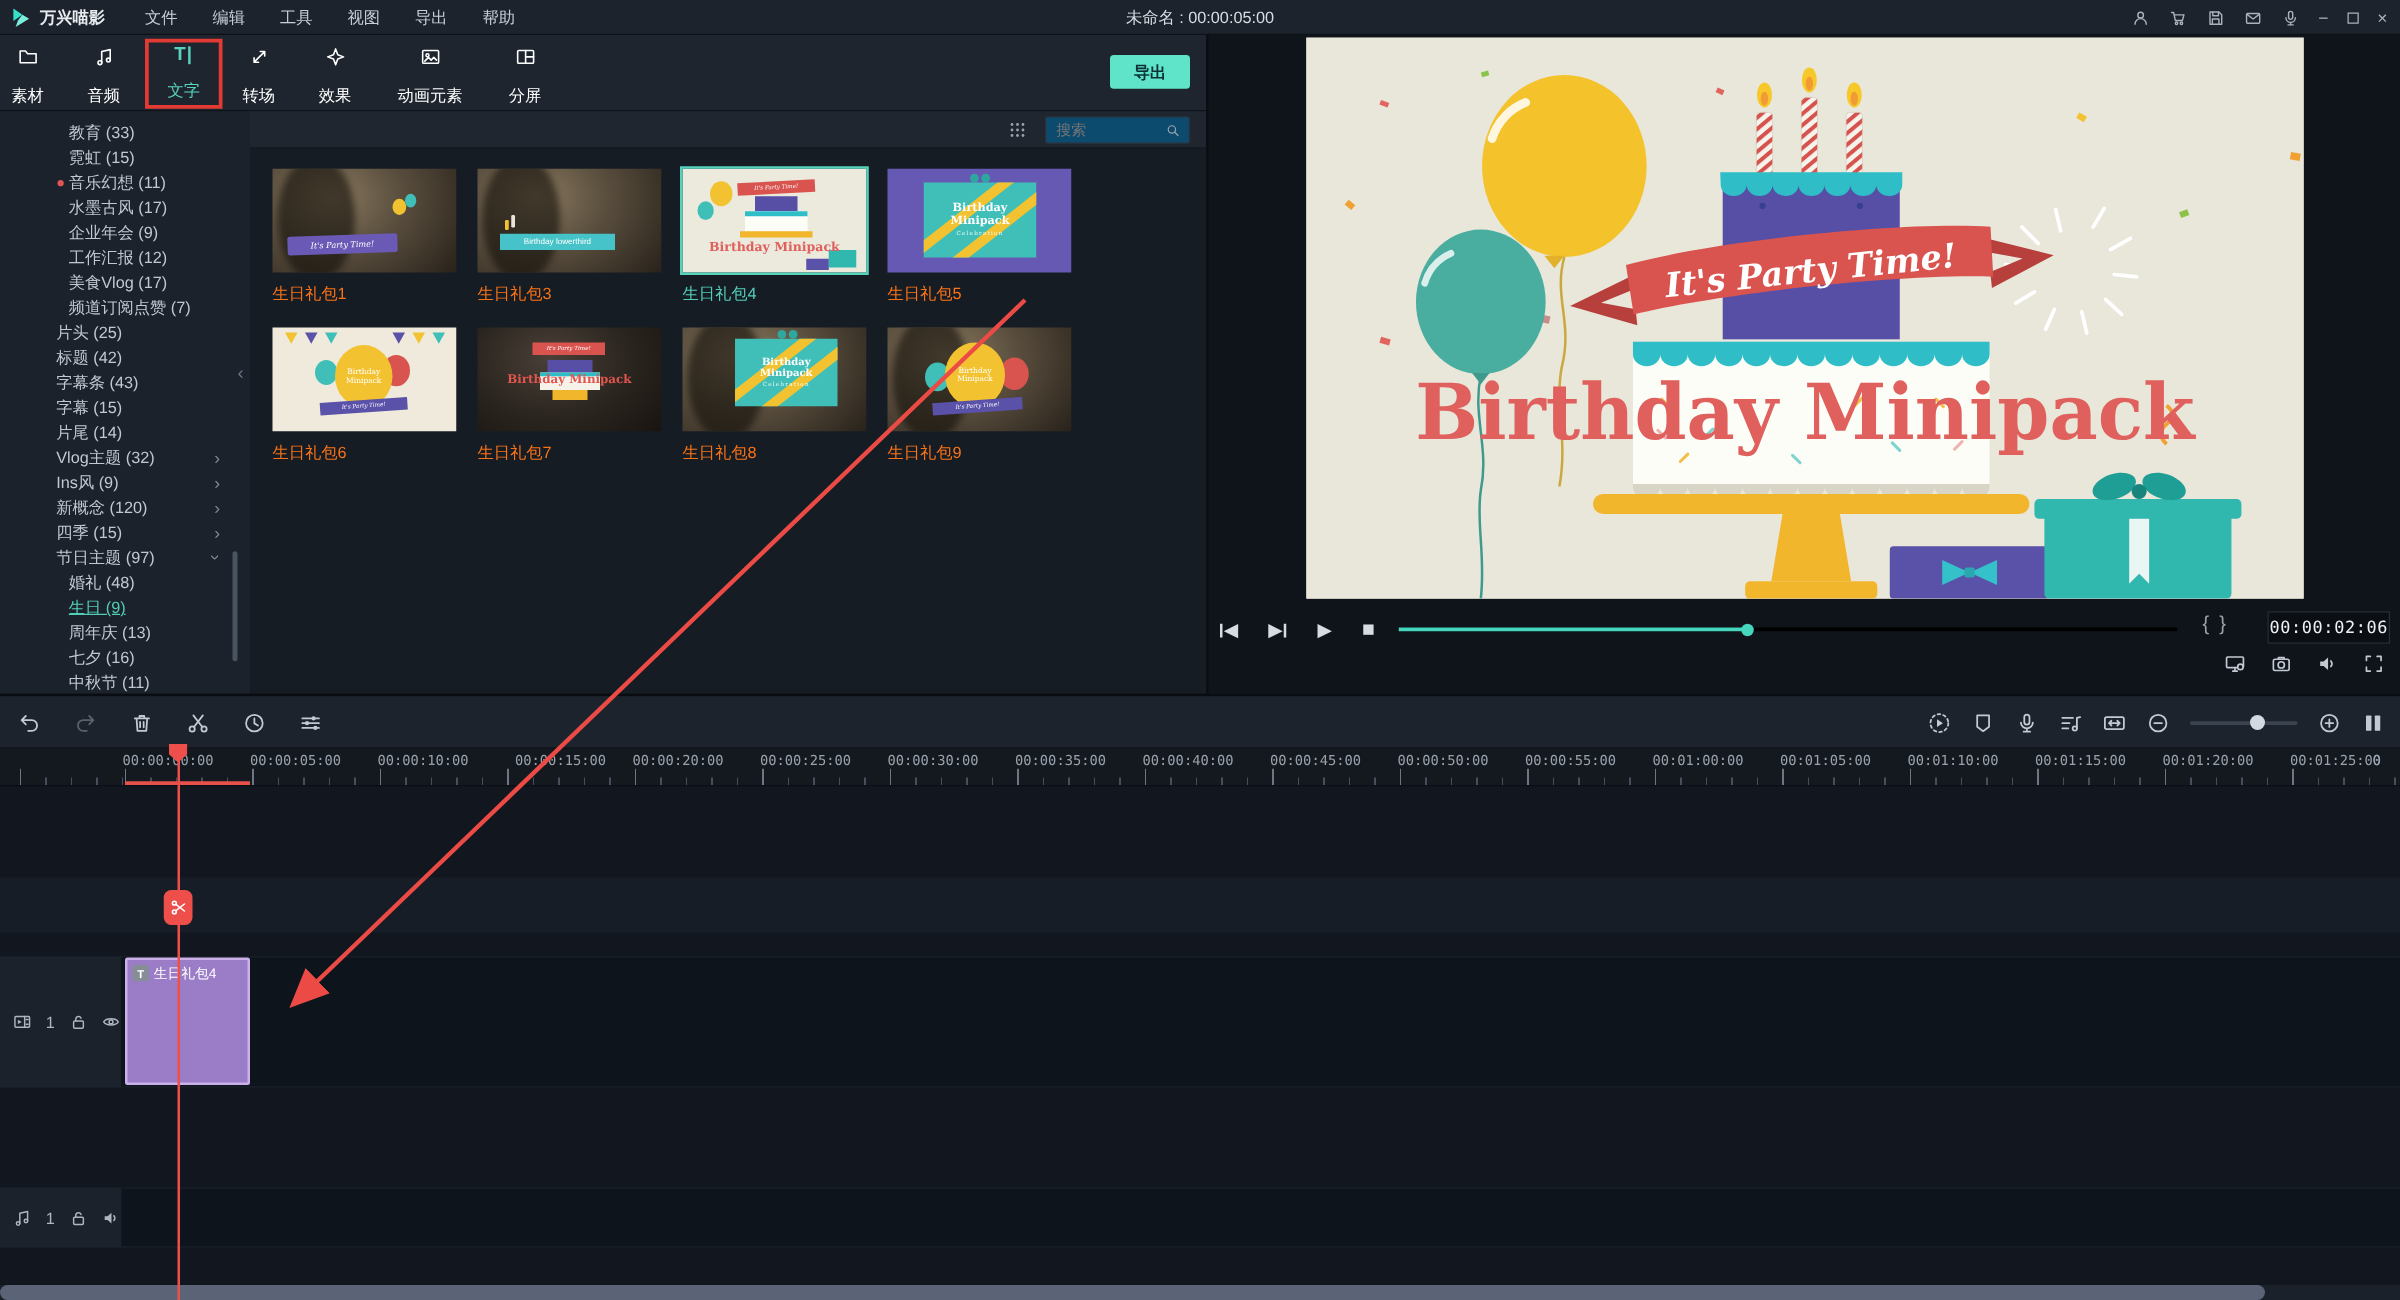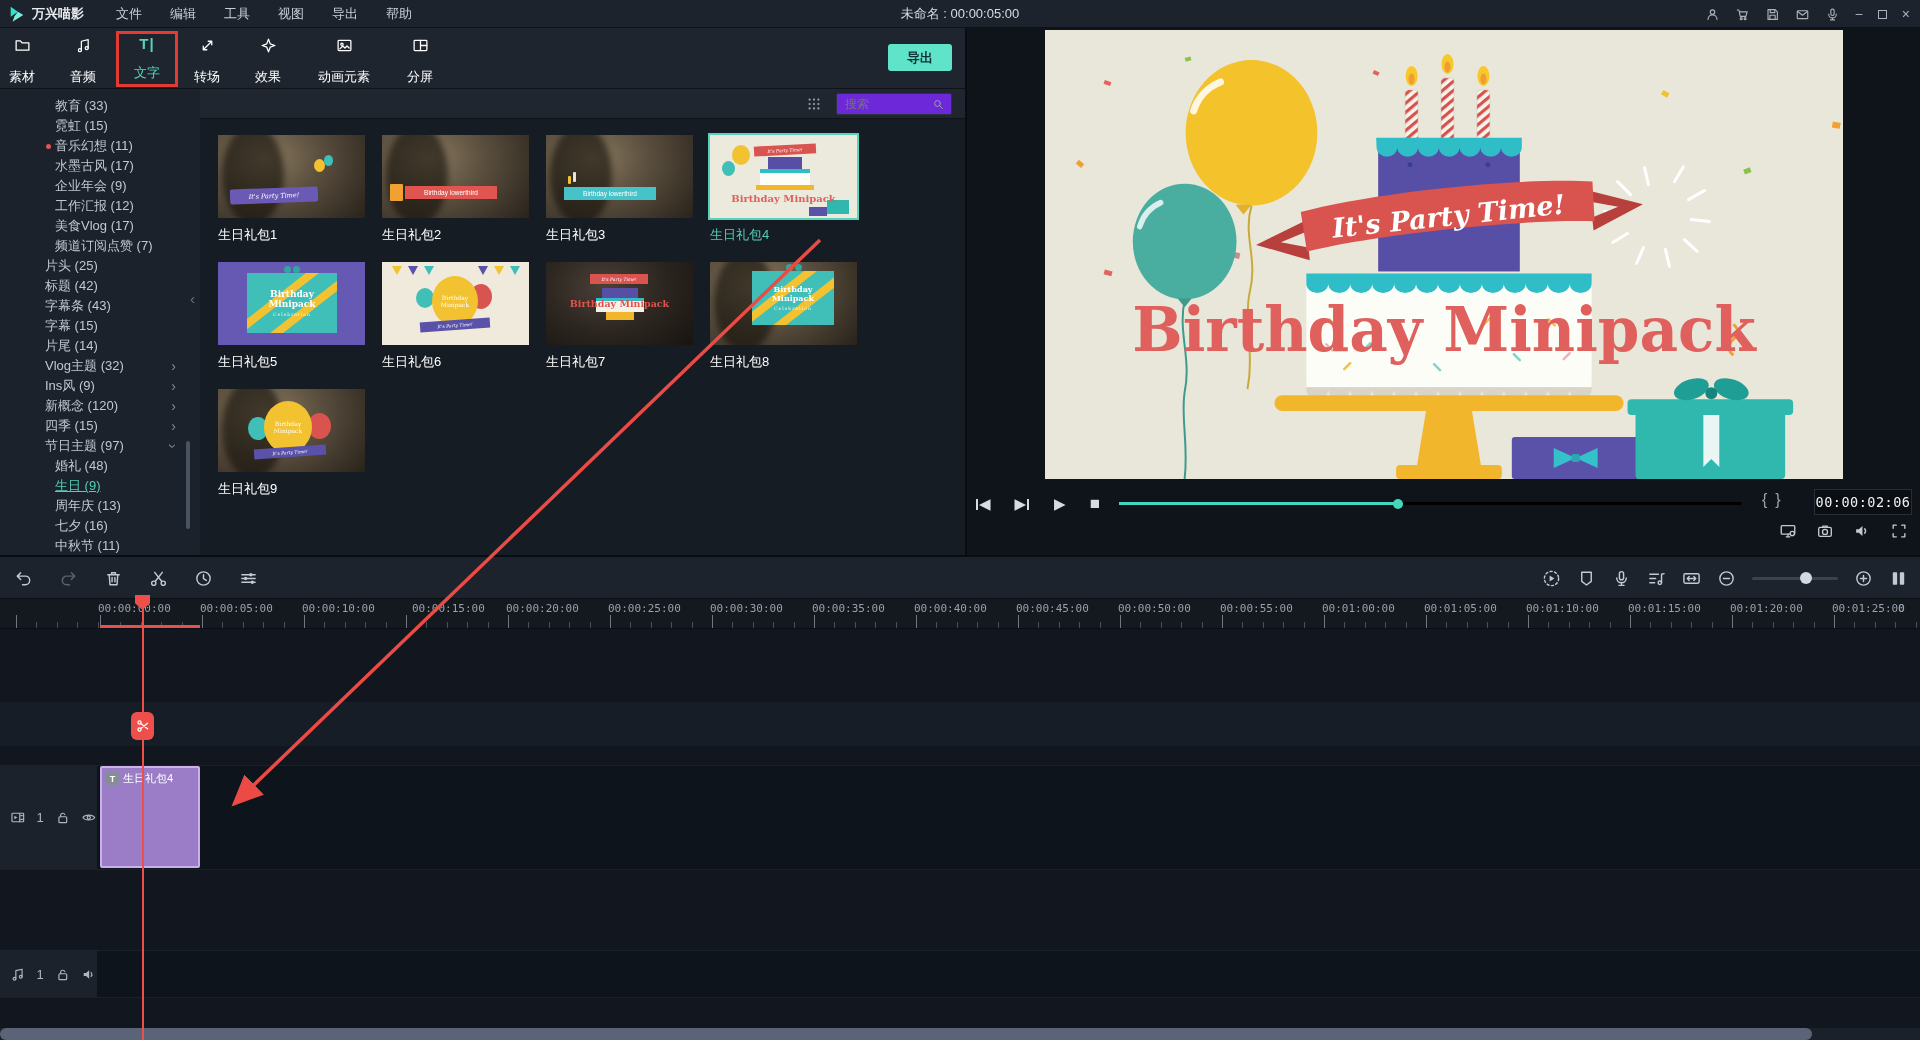--- a/index.html
+++ b/index.html
@@ -28,27 +28,27 @@
 .si{position:relative;height:20px;line-height:20px;padding-left:45px;color:#c2c8d0;white-space:nowrap;cursor:pointer}
 .si.lvl2{padding-left:55px}
 .si .dot{position:absolute;left:46px;top:8px;width:5px;height:5px;border-radius:50%;background:#e05555}
 .si .chev{position:absolute;right:24px;top:0;color:#818a95;font-size:14px}
 .si .chev.down{display:inline-block;transform:rotate(90deg);transform-origin:center}
 .si.sel{color:#53cdb8;text-decoration:underline}
 .sb-v{position:absolute;left:186px;top:352px;width:4px;height:88px;background:#4a5360;border-radius:2px}
 .collapse{position:absolute;left:190px;top:290px;color:#6b7480;font-size:15px;cursor:pointer}
 
 .content-top{position:absolute;left:200px;top:89px;width:765px;height:30px;background:#1f2630;border-bottom:1px solid #10141a}
-.searchbox{position:absolute;left:636px;top:4px;width:116px;height:22px;background:#6d28d9;border:1px solid #2b333e;border-radius:2px;display:flex;align-items:center}
+.searchbox{position:absolute;left:636px;top:4px;width:116px;height:22px;background:#0c4a6e;border:1px solid #2b333e;border-radius:2px;display:flex;align-items:center}
 .searchbox input{flex:1;background:transparent;border:none;outline:none;color:#aeb6c0;font-size:12px;padding:0 4px 0 8px;font-family:inherit;min-width:0}
 .gridarea{position:absolute;left:200px;top:119px;width:765px;height:436px;background:#161c24}
 .grid{position:absolute;left:18px;top:16px;display:grid;grid-template-columns:repeat(4,147px);column-gap:17px;row-gap:44px}
 .cell{width:147px;height:83px;position:relative;cursor:pointer}
 .thumb{position:relative;width:147px;height:83px;overflow:hidden;background:#20262e}
-.cell .clab{position:absolute;left:0;top:91px;color:#ffffff;font-size:13px;white-space:nowrap}
+.cell .clab{position:absolute;left:0;top:91px;color:#f97316;font-size:13px;white-space:nowrap}
 .cell.sel .thumb{outline:2px solid #57d2bd}
 .cell.sel .clab{color:#53cdb8}
 .ph{background:radial-gradient(130px 100px at 32% 28%,#8a7a5f 0%,#5d5140 40%,#262019 100%)}
 .ph .sil{position:absolute;left:4px;top:-10px;width:62px;height:100px;border-radius:50%;background:rgba(16,13,9,.6);filter:blur(3px)}
 .bn{position:absolute;display:flex;align-items:center;justify-content:center;color:#fff;font-size:6.5px;white-space:nowrap;z-index:2}
 .b{position:absolute;border-radius:50%}
 .serif{font-family:"DejaVu Serif","Liberation Serif",serif}
 .card{position:absolute;display:flex;flex-direction:column;align-items:center;justify-content:center;color:#fff;overflow:hidden;text-align:center}
 .card .diag{position:absolute;left:-30%;width:160%;height:8px;background:#f2c230;transform:rotate(-38deg)}
 .card .l1{font-size:9px;font-weight:bold;z-index:1;line-height:10px}
@@ -260,30 +260,20 @@
           <div class="sil"></div>
           <span class="b" style="left:96px;top:24px;width:11px;height:13px;background:#f2c230"></span>
           <span class="b" style="left:106px;top:20px;width:9px;height:11px;background:#3fbfb7"></span>
           <div class="bn serif" style="left:12px;bottom:15px;width:88px;height:15px;background:#6a5ab5;border-radius:2px;transform:rotate(-2deg);font-style:italic">
               <span>It's Party Time!</span>
             </div>
         </div>
         <div class="clab">生日礼包1</div>
       </div>
 
-      <div class="cell">
-        <div class="thumb ph">
-          <div class="sil"></div>
-          <span style="position:absolute;left:8px;bottom:17px;width:13px;height:17px;background:#f0a132;border-radius:1px"></span>
-          <div class="bn" style="left:23px;bottom:19px;width:92px;height:13px;background:#e0554f">
-              <span>Birthday lowerthird</span>
-            </div>
-        </div>
-        <div class="clab">生日礼包2</div>
-      </div>
 
       <div class="cell">
         <div class="thumb ph">
           <div class="sil"></div>
           <span class="b" style="left:22px;bottom:34px;width:3px;height:8px;background:#f2c230;border-radius:1px"></span>
           <span class="b" style="left:27px;bottom:36px;width:3px;height:10px;background:#e8e4d8;border-radius:1px"></span>
           <div class="bn" style="left:18px;bottom:18px;width:92px;height:13px;background:#45c3c8">
               <span>Birthday lowerthird</span>
             </div>
         </div>

